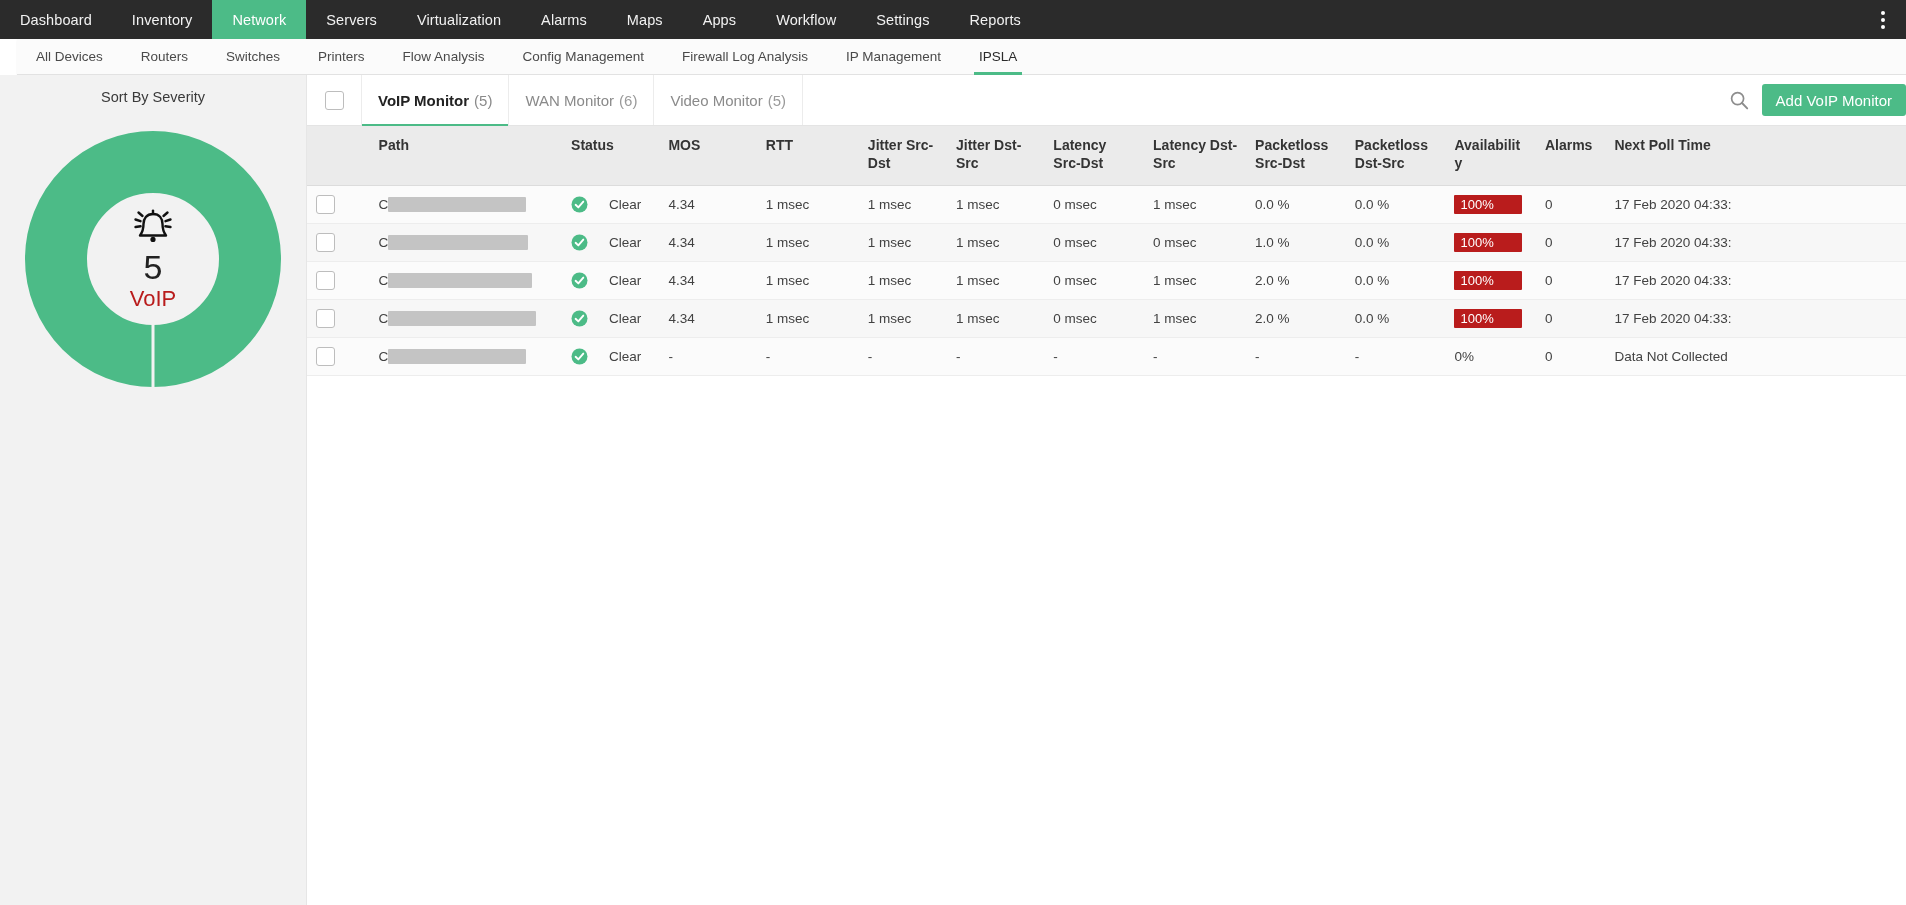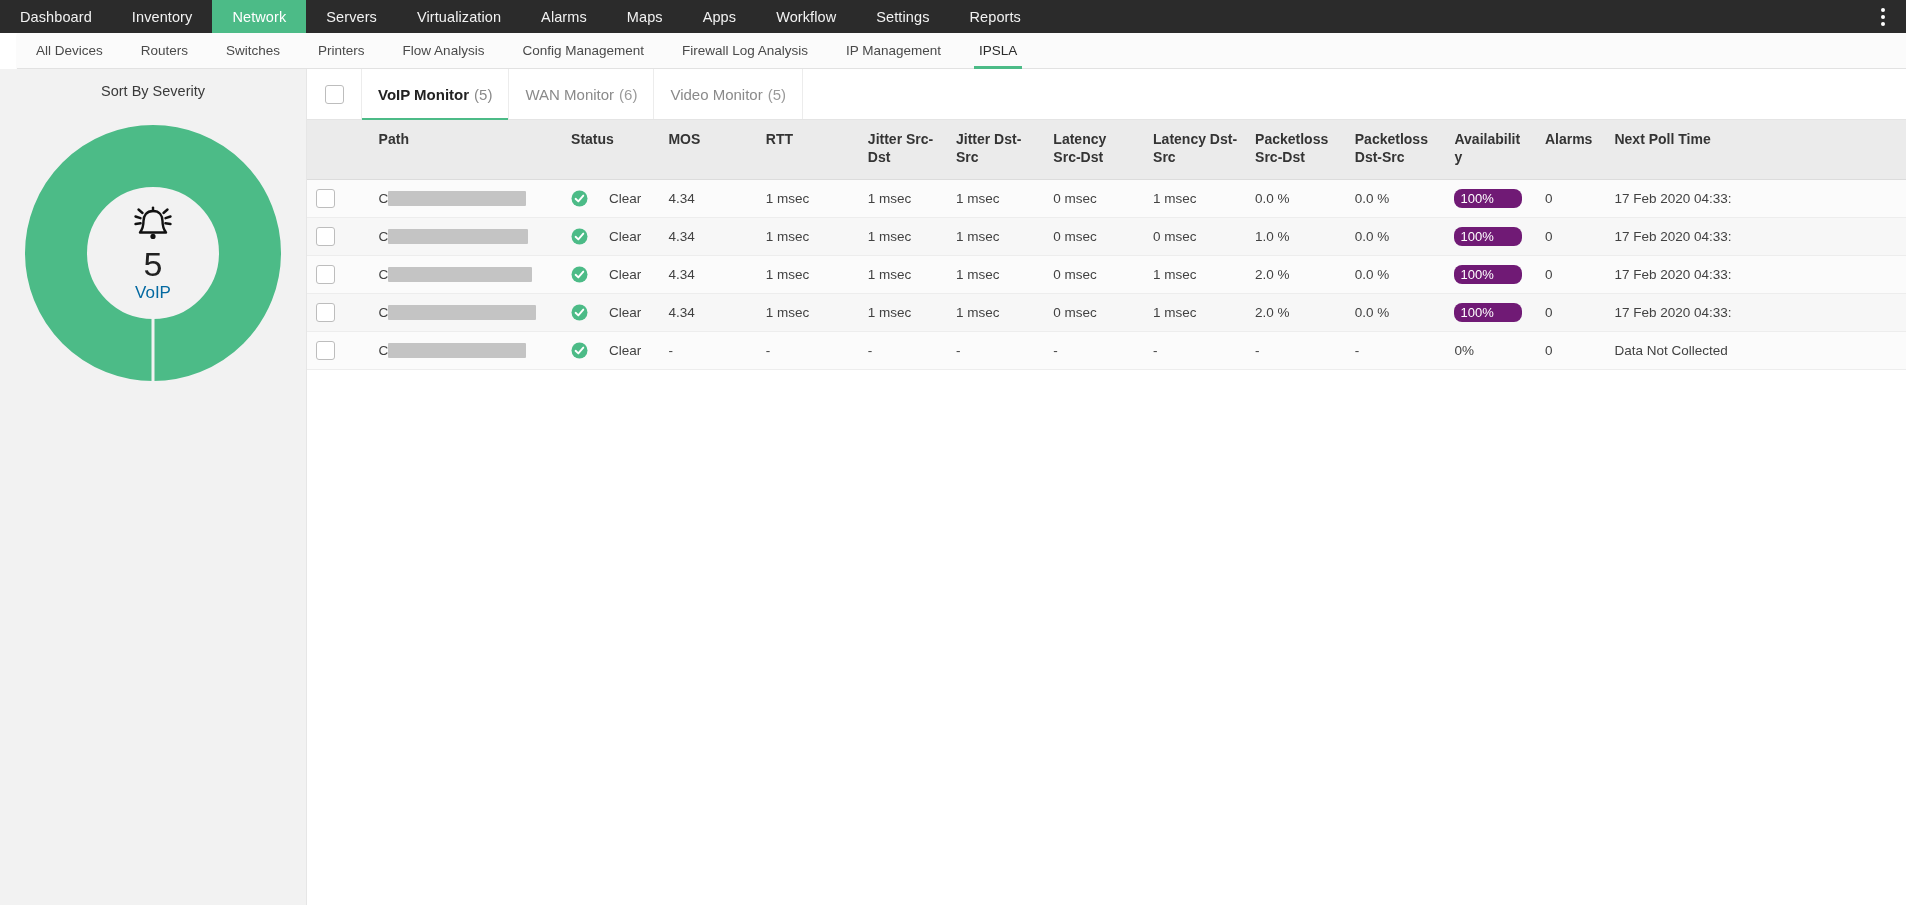--- a/index.html
+++ b/index.html
@@ -10,21 +10,21 @@
     overflow: hidden;
     background: #ffffff;
     font-family: "Liberation Sans", sans-serif;
     -webkit-font-smoothing: antialiased;
   }
 
   
   .topnav {
     display: flex;
     align-items: stretch;
-    height: 33px;
+    height: 39px;
     background: #2b2b2b;
     position: relative;
   }
   .topnav-item {
     display: flex;
     align-items: center;
     padding: 0 20px;
     color: #f2f2f2;
     font-size: 14.5px;
     letter-spacing: .1px;
@@ -122,22 +122,22 @@
     pointer-events: none;
   }
   .bell-icon { margin-bottom: 2px; }
   .donut-count {
     font-size: 34px;
     color: #222;
     line-height: 1.05;
     font-weight: 400;
   }
   .donut-label {
-    font-size: 17px;
-    color: #0369a1;
+    font-size: 22px;
+    color: #b91c1c;
     line-height: 1.2;
   }
 
   
   .content {
     flex: 1 1 auto;
     background: #ffffff;
     display: flex;
     flex-direction: column;
     min-width: 0;
@@ -264,28 +264,28 @@
     height: 15px;
     background: #c4c4c4;
     vertical-align: middle;
     border-radius: 1px;
   }
   .path-cell { display: flex; align-items: center; gap: 0px; }
   .path-prefix { color: #424242; }
   .status-cell { display: flex; align-items: center; gap: 21px; }
   .pill-avail {
     display: inline-block;
-    background: #701a75;
+    background: #b91c1c;
     color: #ffffff;
     font-size: 13px;
     padding: 2px 0;
     width: 68px;
     text-align: left;
     text-indent: 6px;
-    border-radius: 8px;
+    border-radius: 1px;
   }
   .plain-avail { color: #424242; }
 </style>
 </head>
 <body>
 
 <div class="topnav">
   <div class="topnav-item">
       <span>Dashboard</span>
     </div>
@@ -396,20 +396,29 @@
         <span class="tab-name">VoIP Monitor</span>
         <span class="tab-count">(5)</span>
       </div>
       <div class="tab">
         <span class="tab-name">WAN Monitor</span>
         <span class="tab-count">(6)</span>
       </div>
       <div class="tab">
         <span class="tab-name">Video Monitor</span>
         <span class="tab-count">(5)</span>
+      </div>
+      <div class="tab-fill">
+        <div class="search-btn">
+          <svg width="20" height="20" viewBox="0 0 20 20">
+            <circle cx="8.6" cy="8.6" r="6" fill="none" stroke="#8d8d8d" stroke-width="1.7"></circle>
+            <line x1="13" y1="13" x2="18.2" y2="18.4" stroke="#8d8d8d" stroke-width="1.9" stroke-linecap="round"></line>
+          </svg>
+        </div>
+        <button class="btn-primary">Add VoIP Monitor</button>
       </div>
     </div>
 
     <div class="table-scroll">
       <table class="grid">
         <colgroup>
           <col style="width:54px">
             <col style="width:166px">
             <col style="width:84px">
             <col style="width:84px">

